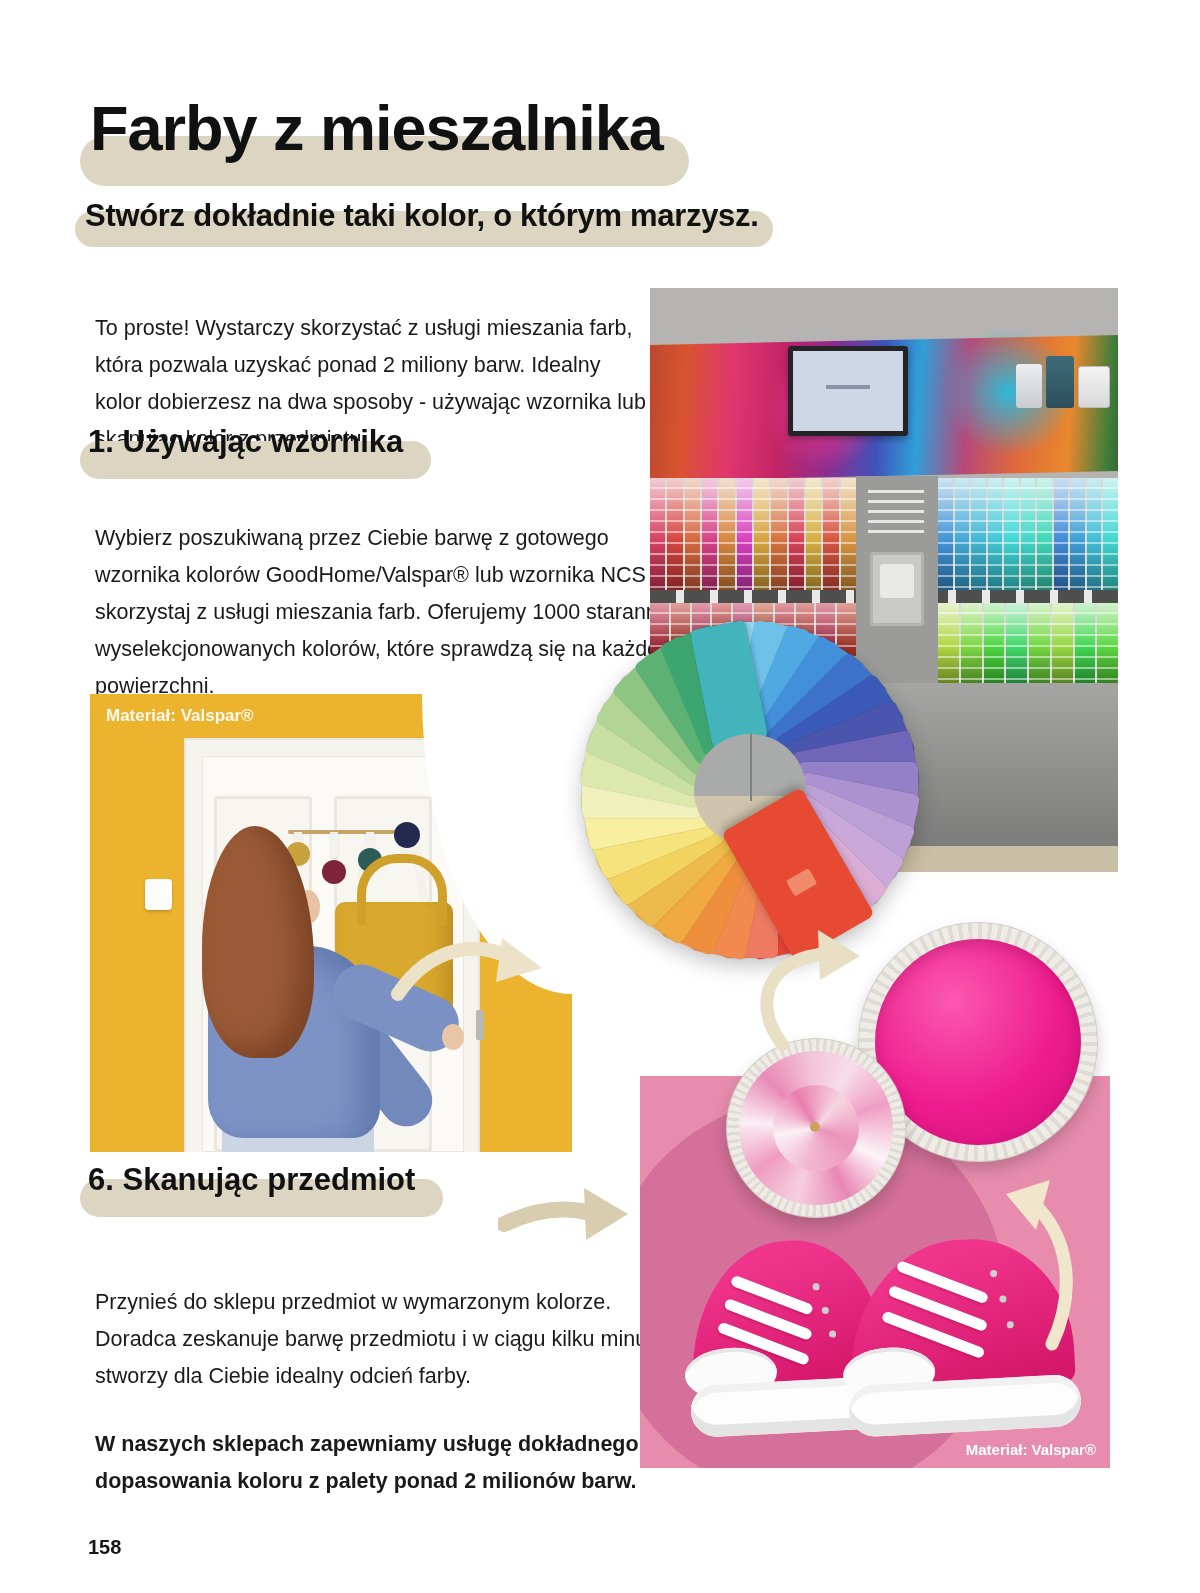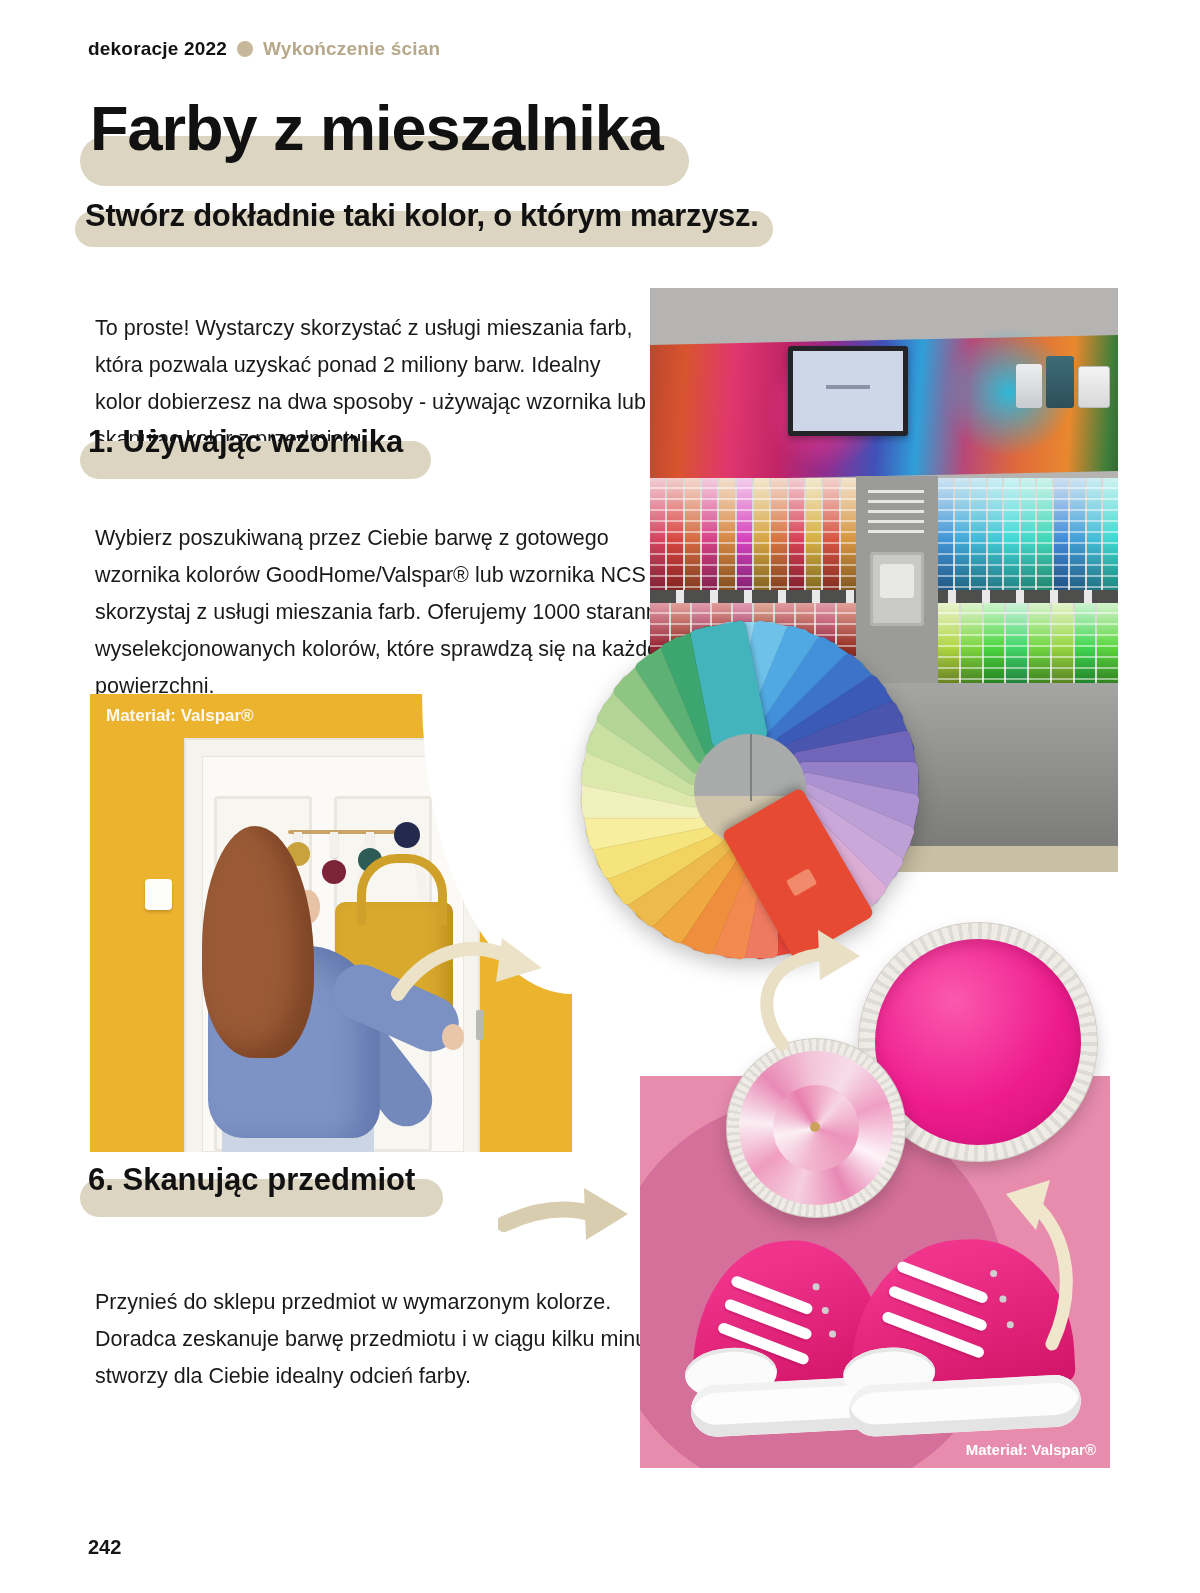--- a/index.html
+++ b/index.html
@@ -166,25 +166,20 @@
   .shoeB{left:168px;top:16px;width:232px;height:252px;z-index:2;}
 
   
   .arrow{position:absolute;z-index:7;}
 </style>
 </head>
 <body>
 
 <div class="page">
 
-  <div class="kicker">
-    <span class="cat">dekoracje 2022</span>
-    <span class="dot"></span>
-    <span class="sec">Wykończenie ścian</span>
-  </div>
 
   <div class="hl h1">
     <span class="pill"></span>
     <span class="txt">Farby z mieszalnika</span>
   </div>
 
   <div class="hl sub">
     <span class="pill"></span>
     <span class="txt">Stwórz dokładnie taki kolor, o którym marzysz.</span>
   </div>
@@ -435,20 +430,21 @@
     <span class="pill"></span>
     <span class="txt">6. Skanując przedmiot</span>
   </div>
 
   <svg class="arrow" style="left:498px;top:1172px;" width="135" height="80" viewBox="0 0 135 80">
     <path d="M6 52 C 40 36, 70 34, 96 42" fill="none" stroke="#d9cdaf" stroke-width="16" stroke-linecap="round"></path>
     <polygon points="86,16 130,42 88,68" fill="#d9cdaf"></polygon>
   </svg>
 
   <p class="body-text s2body">Przynieś do sklepu przedmiot w wymarzonym kolorze. Doradca zeskanuje barwę przedmiotu i w ciągu kilku minut stworzy dla Ciebie idealny odcień farby.</p>
+  <p class="body-text s2bold">W naszych sklepach zapewniamy usługę dokładnego dopasowania koloru z palety ponad 2 milionów barw.</p>
 
   <div class="pinkbox">
     <div class="circle"></div>
     <div class="shoes">
       <div class="shoe shoeA">
         <div class="body"></div>
         <div class="toe"></div>
         <div class="sole"></div>
         <div class="lace" style="left:44px;top:88px;width:86px;"></div>
         <div class="lace" style="left:36px;top:112px;width:92px;"></div>
@@ -469,15 +465,15 @@
         <div class="eyelet" style="left:162px;top:144px;"></div>
       </div>
     </div>
     <svg class="arrow" style="right:30px;top:96px;" width="100" height="180" viewBox="0 0 100 180">
       <path d="M72 172 C 96 120, 90 64, 52 30" fill="none" stroke="#f0e6cc" stroke-width="13" stroke-linecap="round"></path>
       <polygon points="70,8 26,22 56,58" fill="#f0e6cc"></polygon>
     </svg>
     <div class="caption">Materiał: Valspar®</div>
   </div>
 
-  <div class="pagenum">242</div>
+  <div class="pagenum">158</div>
 
 </div>
 
 </body></html>

